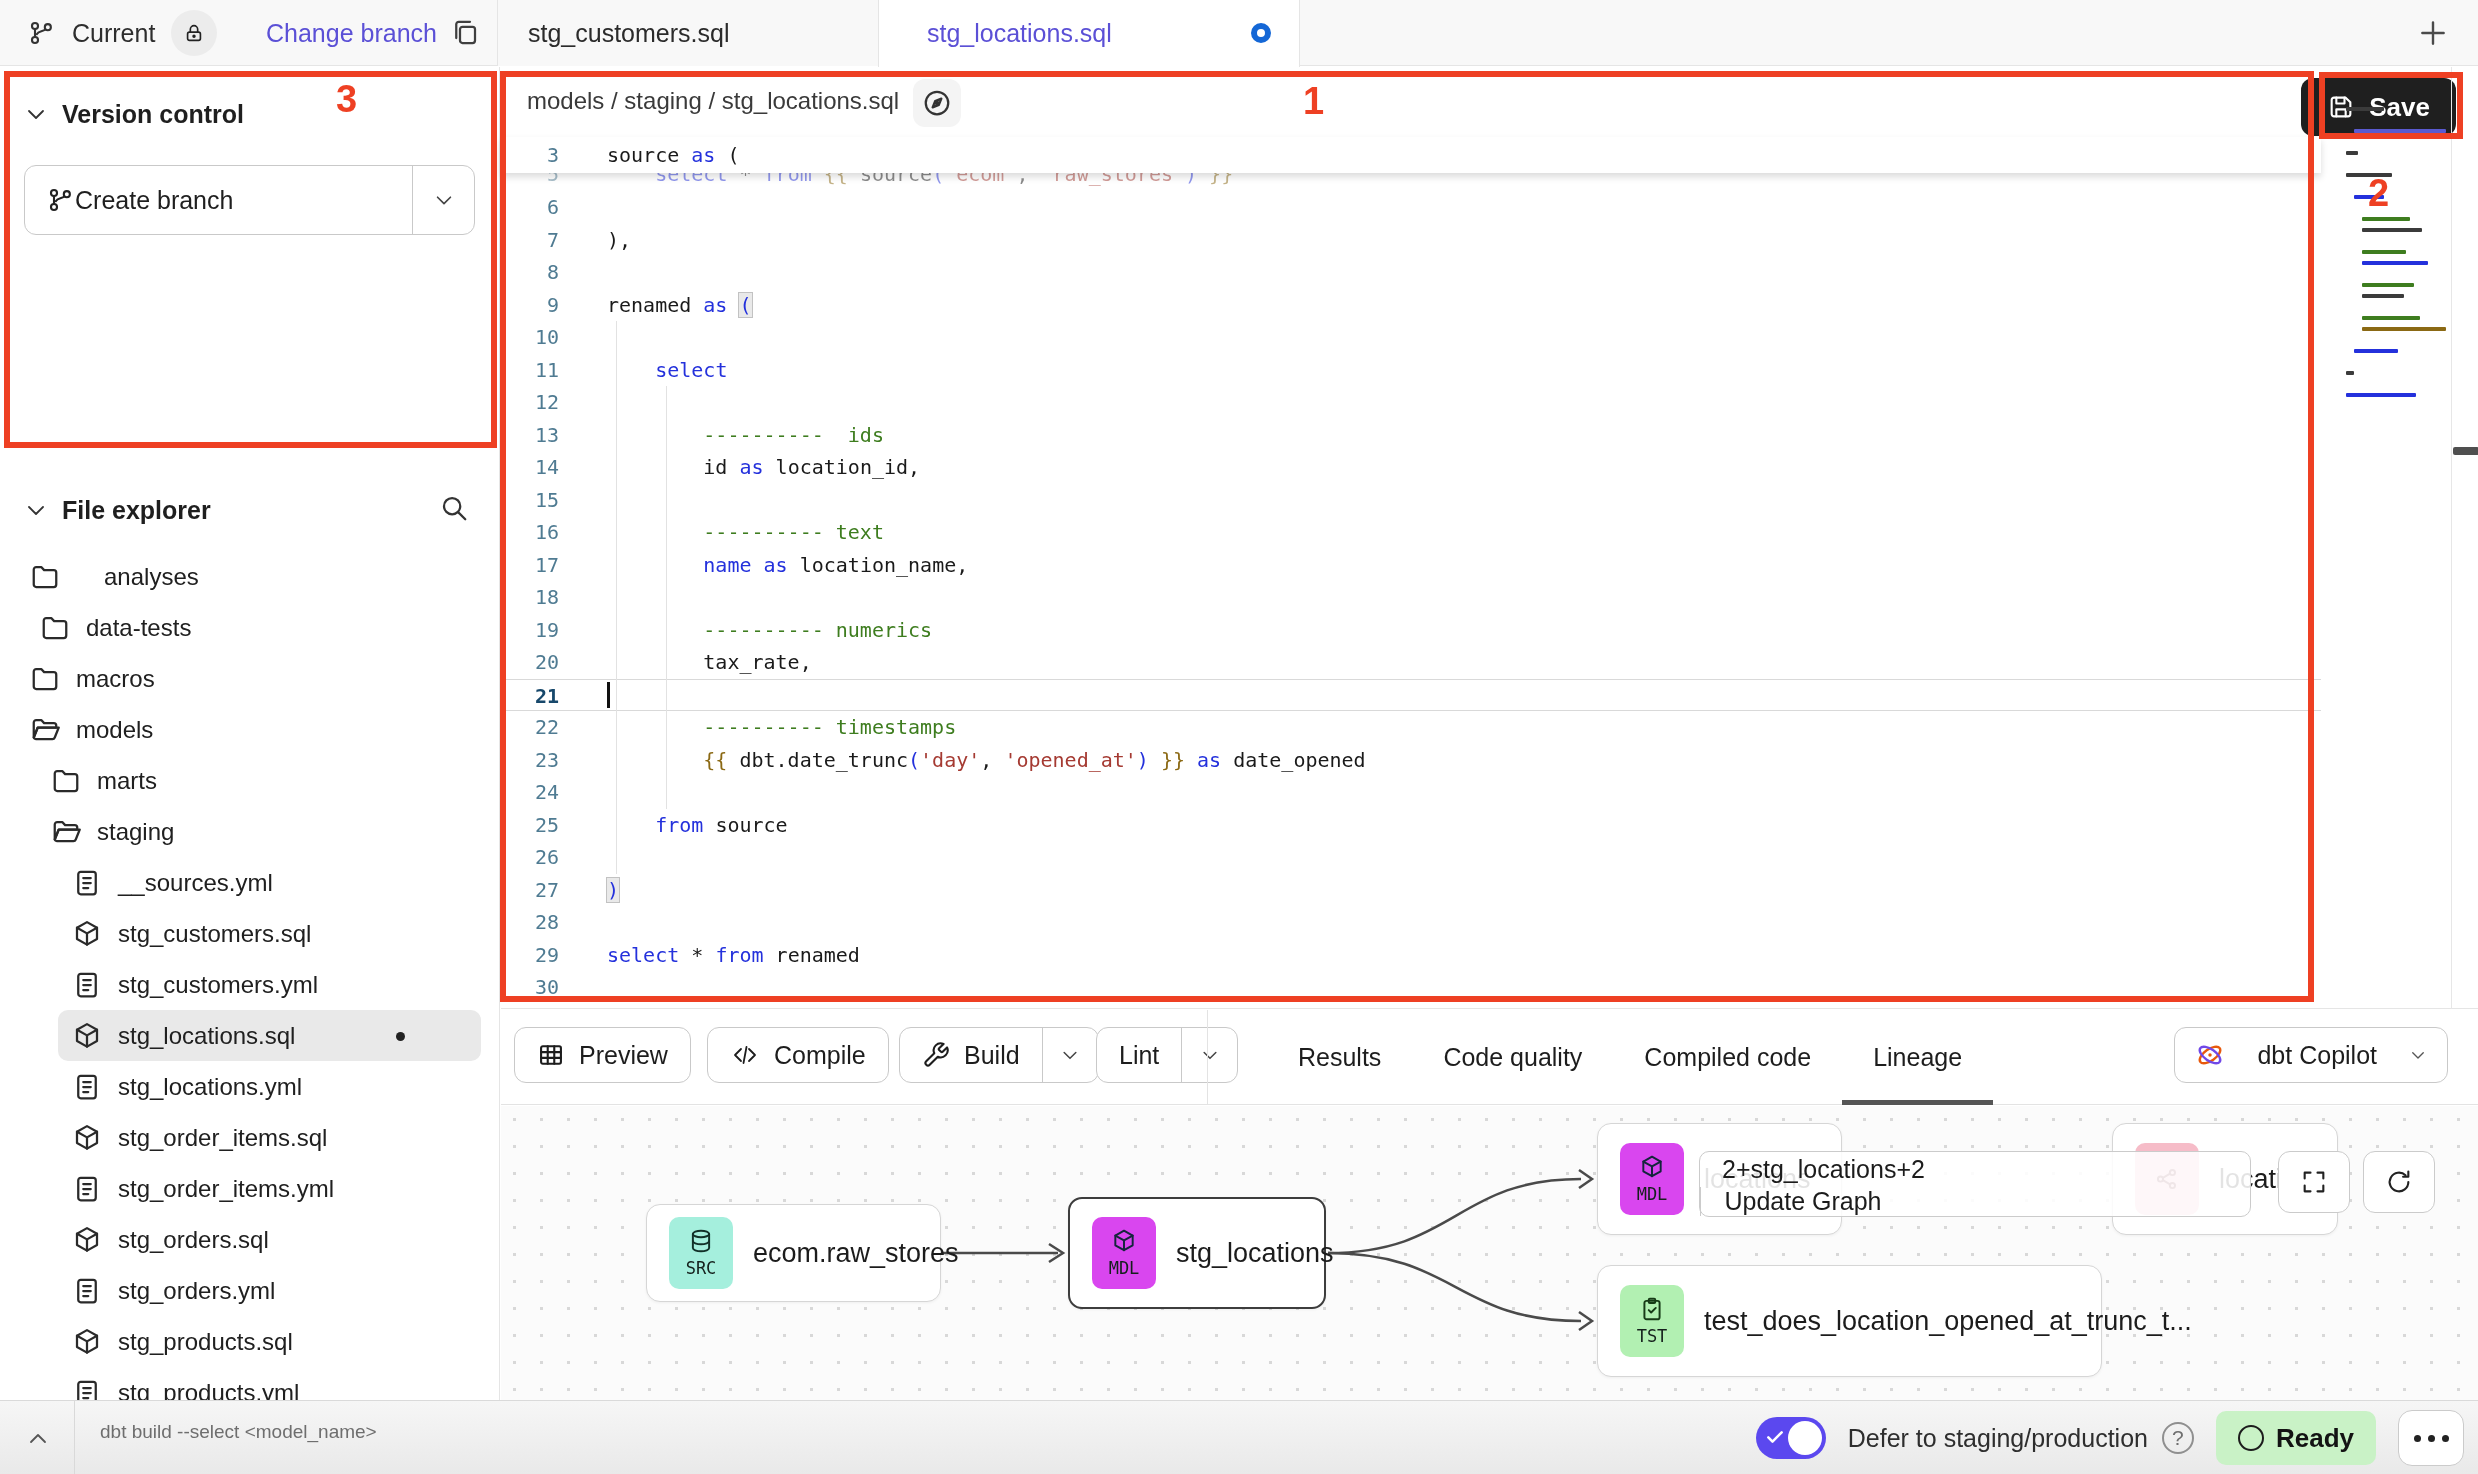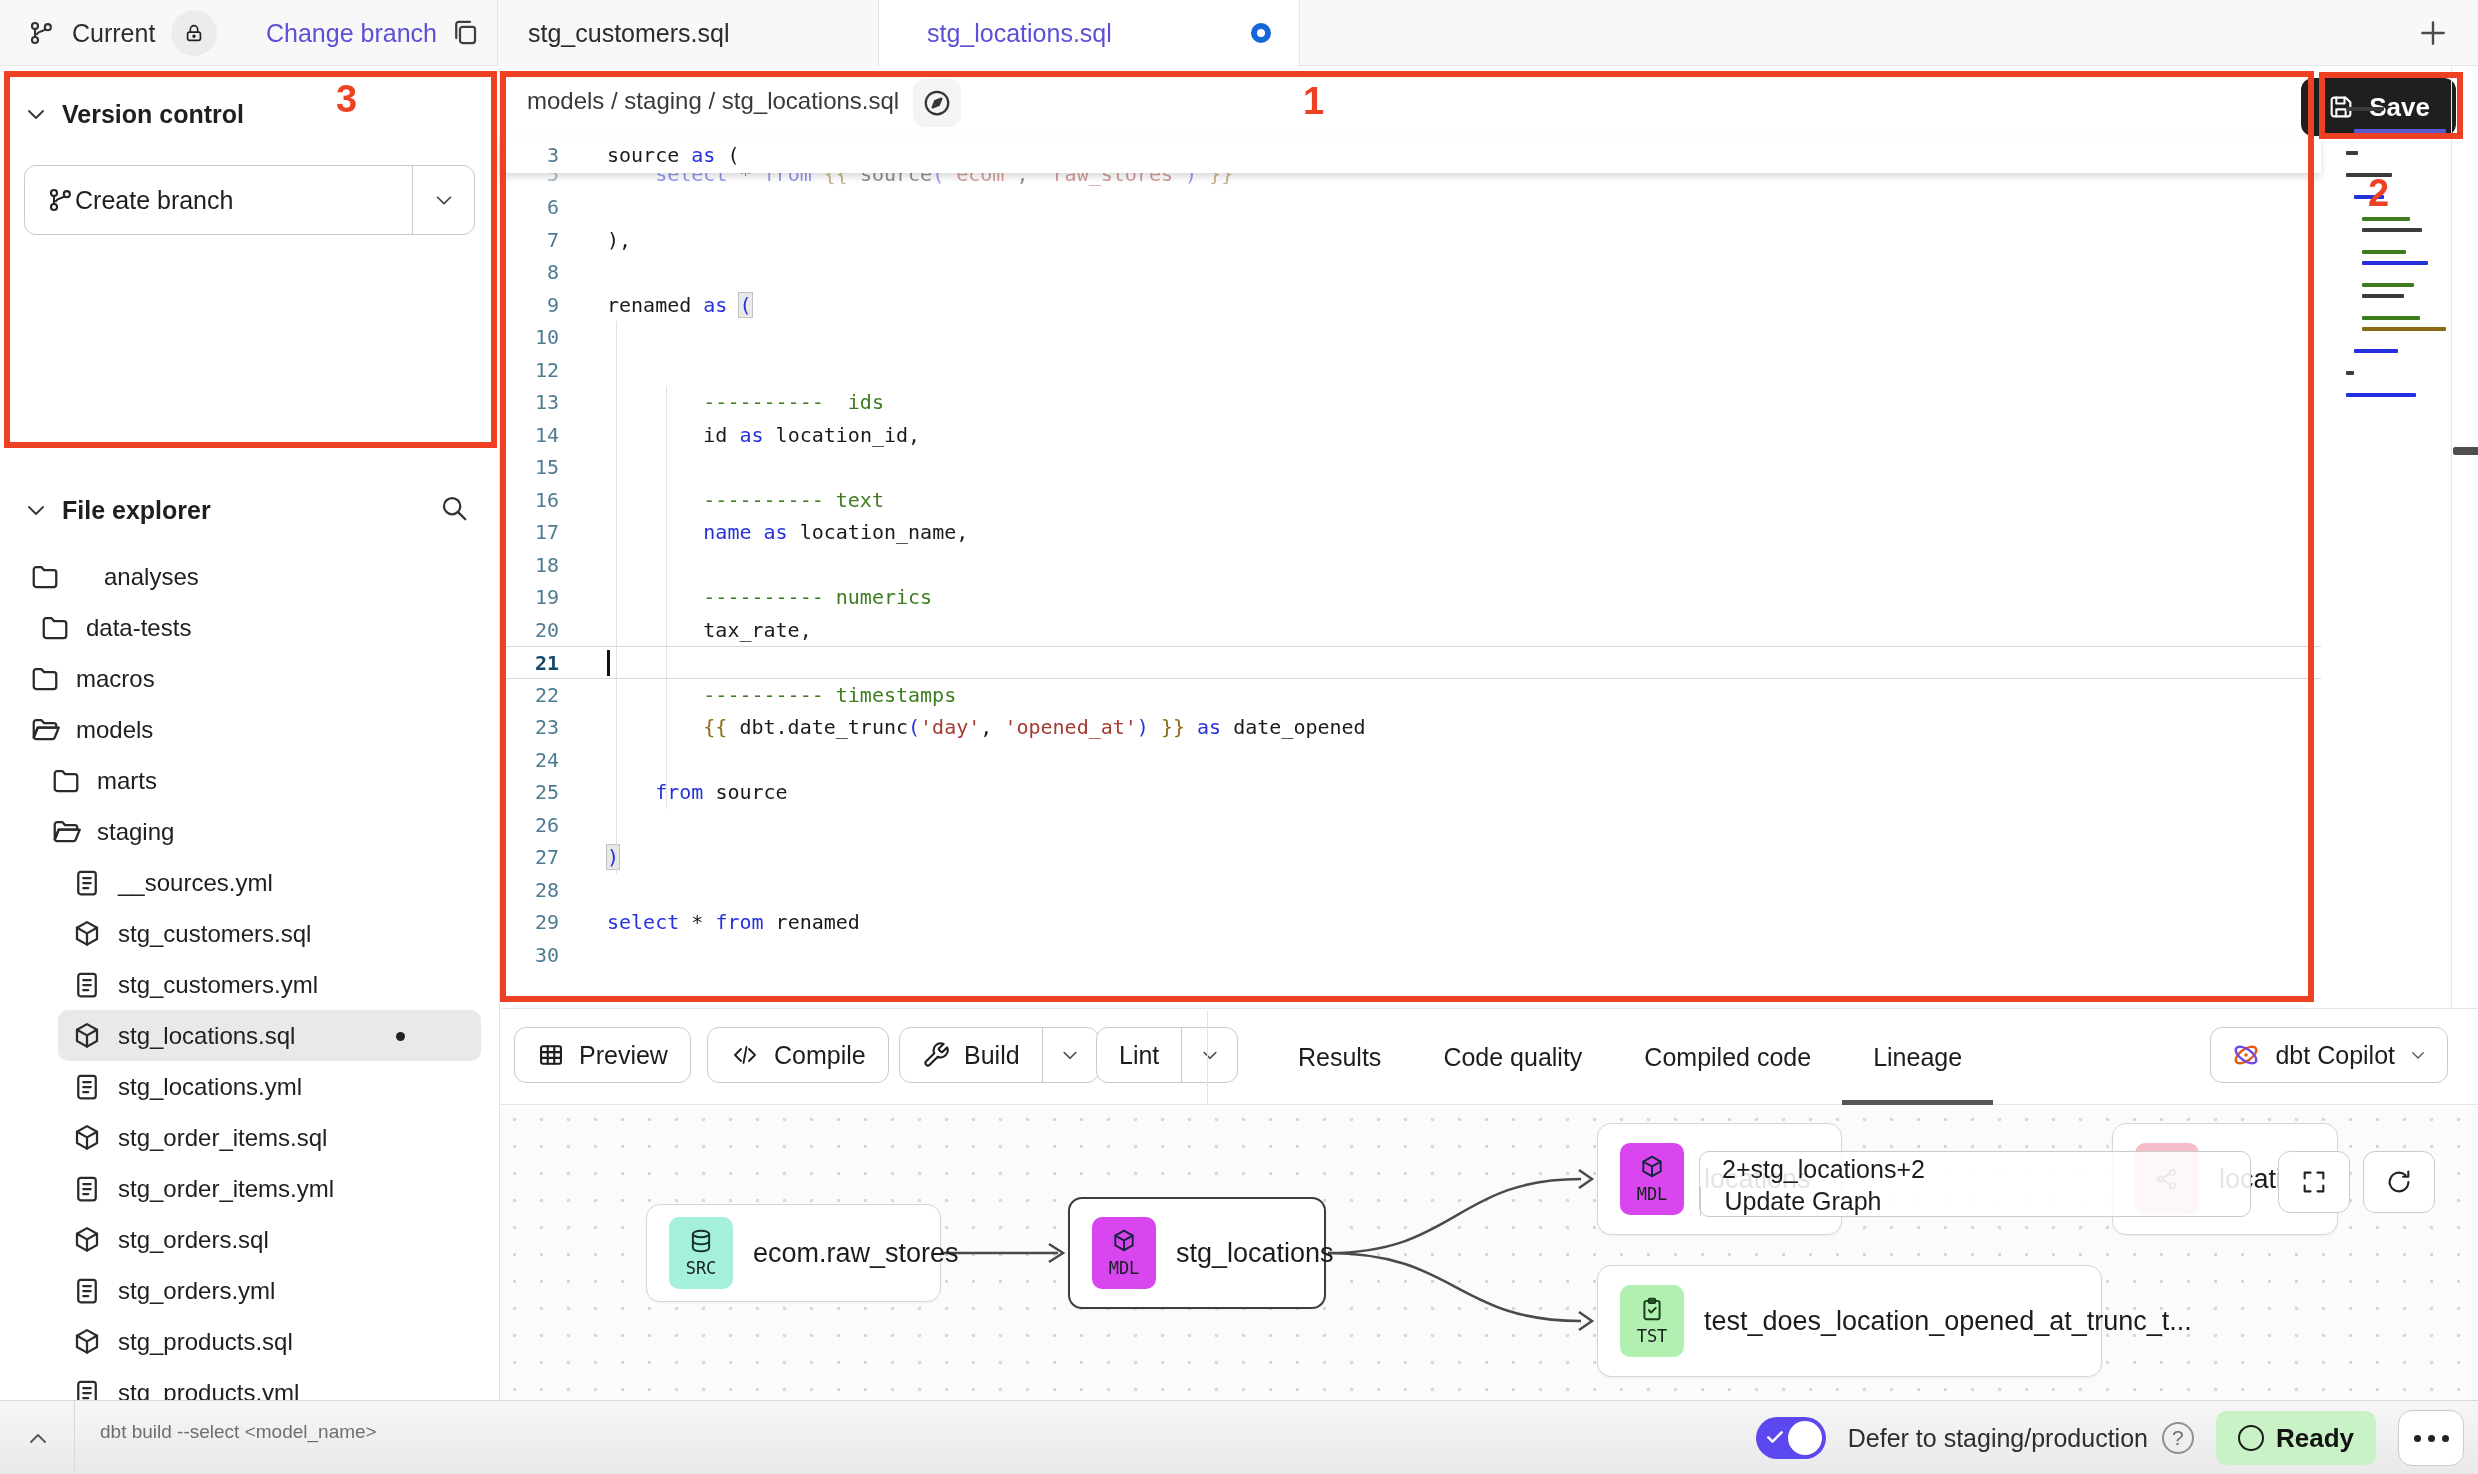--- a/index.html
+++ b/index.html
@@ -66,21 +66,21 @@
   
   .bottom { position:absolute; left:501px; top:1010px; width:1977px; height:390px; background:#fff; }
   .toolbar { position:absolute; left:0; top:0; width:100%; height:95px; border-bottom:1px solid #e3e3e3; }
   .btn { position:absolute; top:17px; height:56px; border:1.5px solid #c9c9c9; border-radius:12px; background:#fff; display:flex; align-items:center; font-size:25px; color:#1d1d1d; font-weight:500; }
   .btn .seg { display:flex; align-items:center; gap:14px; padding:0 22px; height:100%; }
   .btn .caret-seg { width:56px; height:100%; border-left:1px solid #c9c9c9; display:flex; align-items:center; justify-content:center; color:#444; }
   .tb-sep { position:absolute; left:706px; top:0; width:1px; height:95px; background:#e3e3e3; }
   .panel-tabs { position:absolute; left:766px; top:0; height:95px; display:flex; }
   .ptab { position:relative; height:95px; display:flex; align-items:center; padding:0 31px; font-size:25px; color:#1d1d1d; }
   .ptab.active::after { content:""; position:absolute; left:0; bottom:0; width:100%; height:5px; background:#555; }
-  .copilot-btn { position:absolute; right:30px; top:17px; height:56px; padding:0 20px; border:1.5px solid #c9c9c9; border-radius:12px; background:#fff; display:flex; align-items:center; gap:14px; font-size:25px; font-weight:500; color:#1d1d1d; }
+  .copilot-btn { position:absolute; right:30px; top:17px; height:56px; padding:0 20px; border:1.5px solid #c9c9c9; border-radius:12px; background:#fff; display:flex; align-items:center; gap:32px; font-size:25px; font-weight:500; color:#1d1d1d; }
 
   
   .lineage { position:absolute; left:0; top:96px; width:1977px; height:294px; background:#fbfbfb;
     background-image:radial-gradient(#d8d8d8 1.6px, transparent 1.6px); background-size:27px 27px; overflow:hidden; }
   .edges { position:absolute; left:0; top:0; width:100%; height:100%; }
   .node { position:absolute; background:#fff; border:1.5px solid #d6d6d6; border-radius:14px; box-shadow:0 1px 3px rgba(0,0,0,.05); display:flex; align-items:center; gap:20px; padding-left:22px; }
   .node.selected { border:2.5px solid #3d3d3d; }
   .badge { width:64px; height:72px; border-radius:10px; display:flex; flex-direction:column; align-items:center; justify-content:center; gap:4px; flex:0 0 64px; }
   .badge .blab { font-family:"DejaVu Sans Mono", monospace; font-size:17px; color:#15201c; }
   .badge.src { background:#a5efdd; } .badge.mdl { background:#d946ef; }
@@ -402,20 +402,21 @@
         <div class="partial-row">
           <div class="inner">
             <div class="crow "><span class="gut">5</span><span class="src"><span class="tk-t">    </span><span class="tk-k">select</span><span class="tk-t"> * </span><span class="tk-k">from</span><span class="tk-j"> {{ </span><span class="tk-t">source</span><span class="tk-k">(</span><span class="tk-s">'ecom'</span><span class="tk-t">, </span><span class="tk-s">'raw_stores'</span><span class="tk-k">)</span><span class="tk-j"> }}</span></span></div>
           </div>
         </div>
         <div class="crow "><span class="gut">6</span><span class="src"></span></div>
         <div class="crow "><span class="gut">7</span><span class="src"><span class="tk-t">),</span></span></div>
         <div class="crow "><span class="gut">8</span><span class="src"></span></div>
         <div class="crow "><span class="gut">9</span><span class="src"><span class="tk-t">renamed </span><span class="tk-k">as</span><span class="tk-t"> </span><span class="tk-bm">(</span></span></div>
         <div class="crow "><span class="gut">10</span><span class="src"></span></div>
+        <div class="crow "><span class="gut">11</span><span class="src"><span class="tk-t">    </span><span class="tk-k">select</span></span></div>
         <div class="crow "><span class="gut">12</span><span class="src"></span></div>
         <div class="crow "><span class="gut">13</span><span class="src"><span class="tk-t">        </span><span class="tk-c">----------  ids</span></span></div>
         <div class="crow "><span class="gut">14</span><span class="src"><span class="tk-t">        id </span><span class="tk-k">as</span><span class="tk-t"> location_id,</span></span></div>
         <div class="crow "><span class="gut">15</span><span class="src"></span></div>
         <div class="crow "><span class="gut">16</span><span class="src"><span class="tk-t">        </span><span class="tk-c">---------- text</span></span></div>
         <div class="crow "><span class="gut">17</span><span class="src"><span class="tk-t">        </span><span class="tk-k">name</span><span class="tk-t"> </span><span class="tk-k">as</span><span class="tk-t"> location_name,</span></span></div>
         <div class="crow "><span class="gut">18</span><span class="src"></span></div>
         <div class="crow "><span class="gut">19</span><span class="src"><span class="tk-t">        </span><span class="tk-c">---------- numerics</span></span></div>
         <div class="crow "><span class="gut">20</span><span class="src"><span class="tk-t">        tax_rate,</span></span></div>
         <div class="crow  cursor-row"><span class="gut">21</span><span class="src"><span class="caret"></span></span></div>

